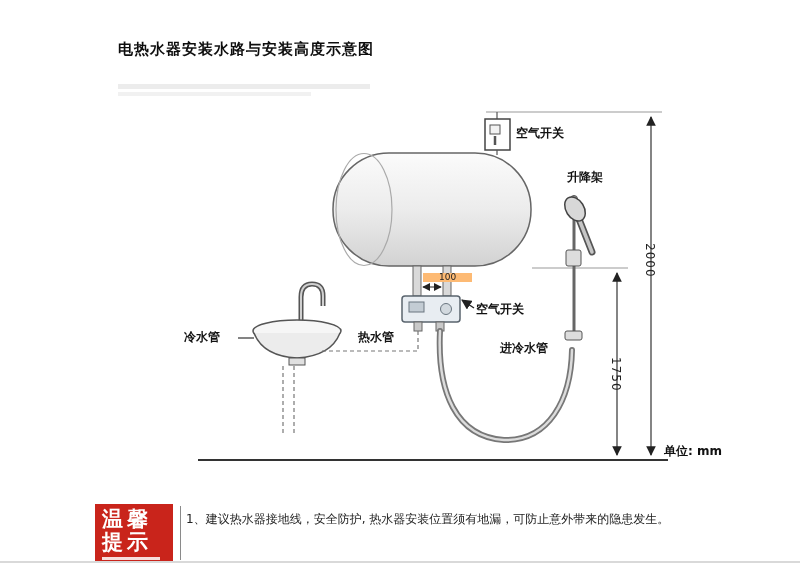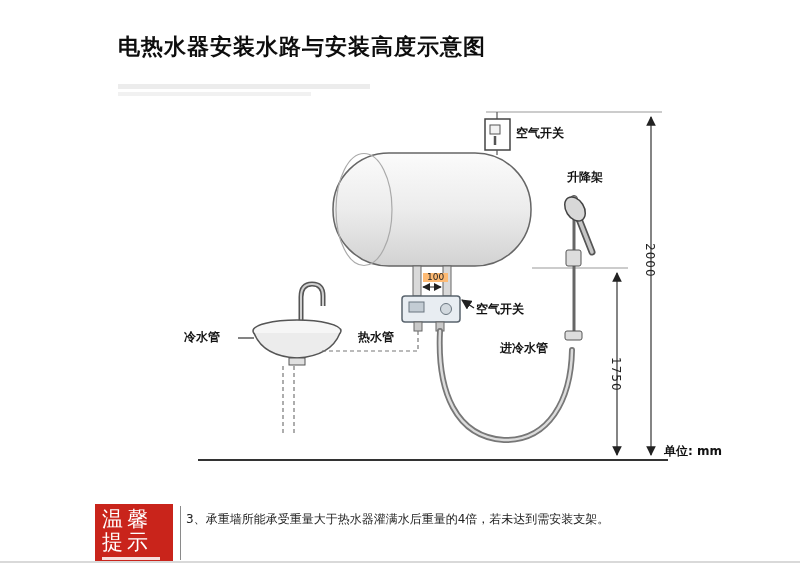--- a/index.html
+++ b/index.html
@@ -5,44 +5,44 @@
   * { margin:0; padding:0; box-sizing:border-box; }
   html,body { width:800px; height:565px; }
   body {
     background:#fff;
     font-family:"DejaVu Sans","Liberation Sans",sans-serif;
     color:#111;
   }
   .page { position:relative; width:800px; height:565px; background:#fff; overflow:hidden; }
 
   .title {
-    position:absolute; left:118px; top:32px;
-    font-size:22px; font-weight:700; letter-spacing:1px; color:#0d0d0d;
+    position:absolute; left:118px; top:40px;
+    font-size:15px; font-weight:700; letter-spacing:1px; color:#0d0d0d;
     white-space:nowrap;
   }
   .sub-bar { position:absolute; background:#ececec; }
 
   svg.diagram { position:absolute; left:0; top:0; }
 
   .lbl {
     position:absolute; font-size:12px; font-weight:700; color:#111;
     white-space:nowrap; line-height:1;
   }
   .dim-v {
     position:absolute; font-size:12px; color:#222;
     writing-mode:vertical-rl; letter-spacing:1px; line-height:1;
   }
-  .dim-s { position:absolute; font-size:9px; color:#222; line-height:1; background:#fdba74; padding:0 4px; }
+  .dim-s { position:absolute; font-size:9px; color:#222; line-height:1; background:#fdba74; padding:0 16px; }
   .unit  { position:absolute; font-size:12px; font-weight:700; color:#111; white-space:nowrap; }
 
   .badge {
     position:absolute; left:95px; top:504px; width:78px; height:58px;
     background:#c9241b; color:#fff; padding:4px 7px; overflow:hidden;
   }
-  .badge .big { font-size:21px; font-weight:400; letter-spacing:4px; line-height:23px; white-space:nowrap; }
+  .badge .big { font-size:21px; font-weight:700; letter-spacing:4px; line-height:23px; white-space:nowrap; }
   .badge .tinybar { width:58px; height:3px; background:rgba(255,255,255,.85); margin-top:3px; }
 
   .tips-sep { position:absolute; left:180px; top:506px; width:1px; height:54px; background:#8a8a8a; }
 
   .tips {
     position:absolute; left:186px; top:510px; width:600px;
     font-size:12px; line-height:18px; color:#222;
   }
   .tips .tip { white-space:nowrap; }
 
@@ -159,17 +159,17 @@
   <div class="unit" style="left:664px; top:443px;">单位: mm</div>
 
   <div class="badge">
     <div class="big">温馨</div>
     <div class="big">提示</div>
     <div class="tinybar"></div>
   </div>
   <div class="tips-sep"></div>
 
   <div class="tips">
-    <div class="tip">3、承重墙所能承受重量大于热水器灌满水后重量的4倍，若未达到需安装支架。</div>
+    <div class="tip">1、建议热水器接地线，安全防护, 热水器安装位置须有地漏，可防止意外带来的隐患发生。</div>
   </div>
 
   <div class="footer-line"></div>
 </div>
 
 </body></html>

